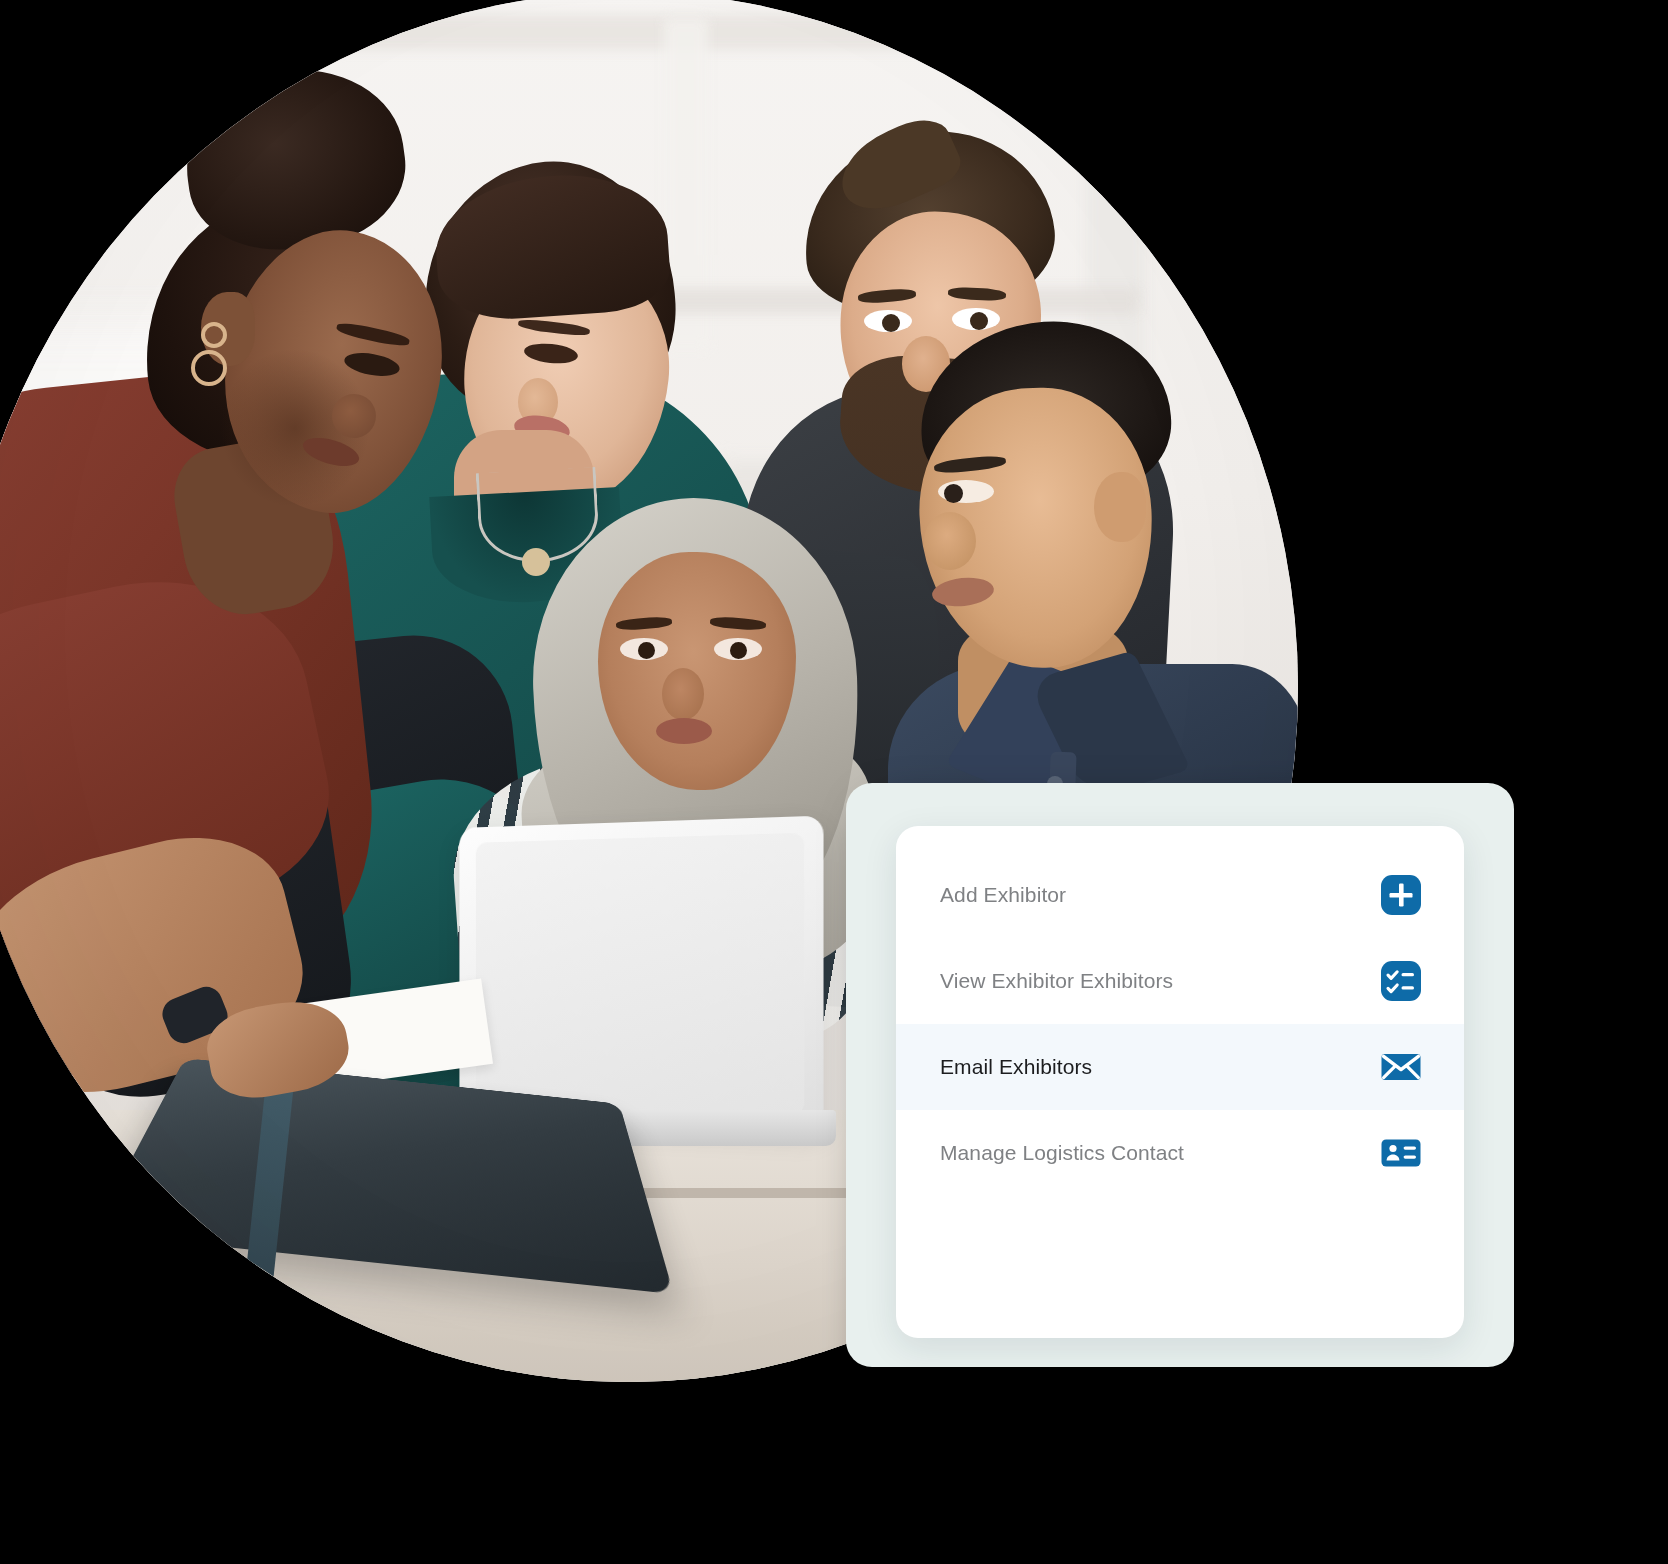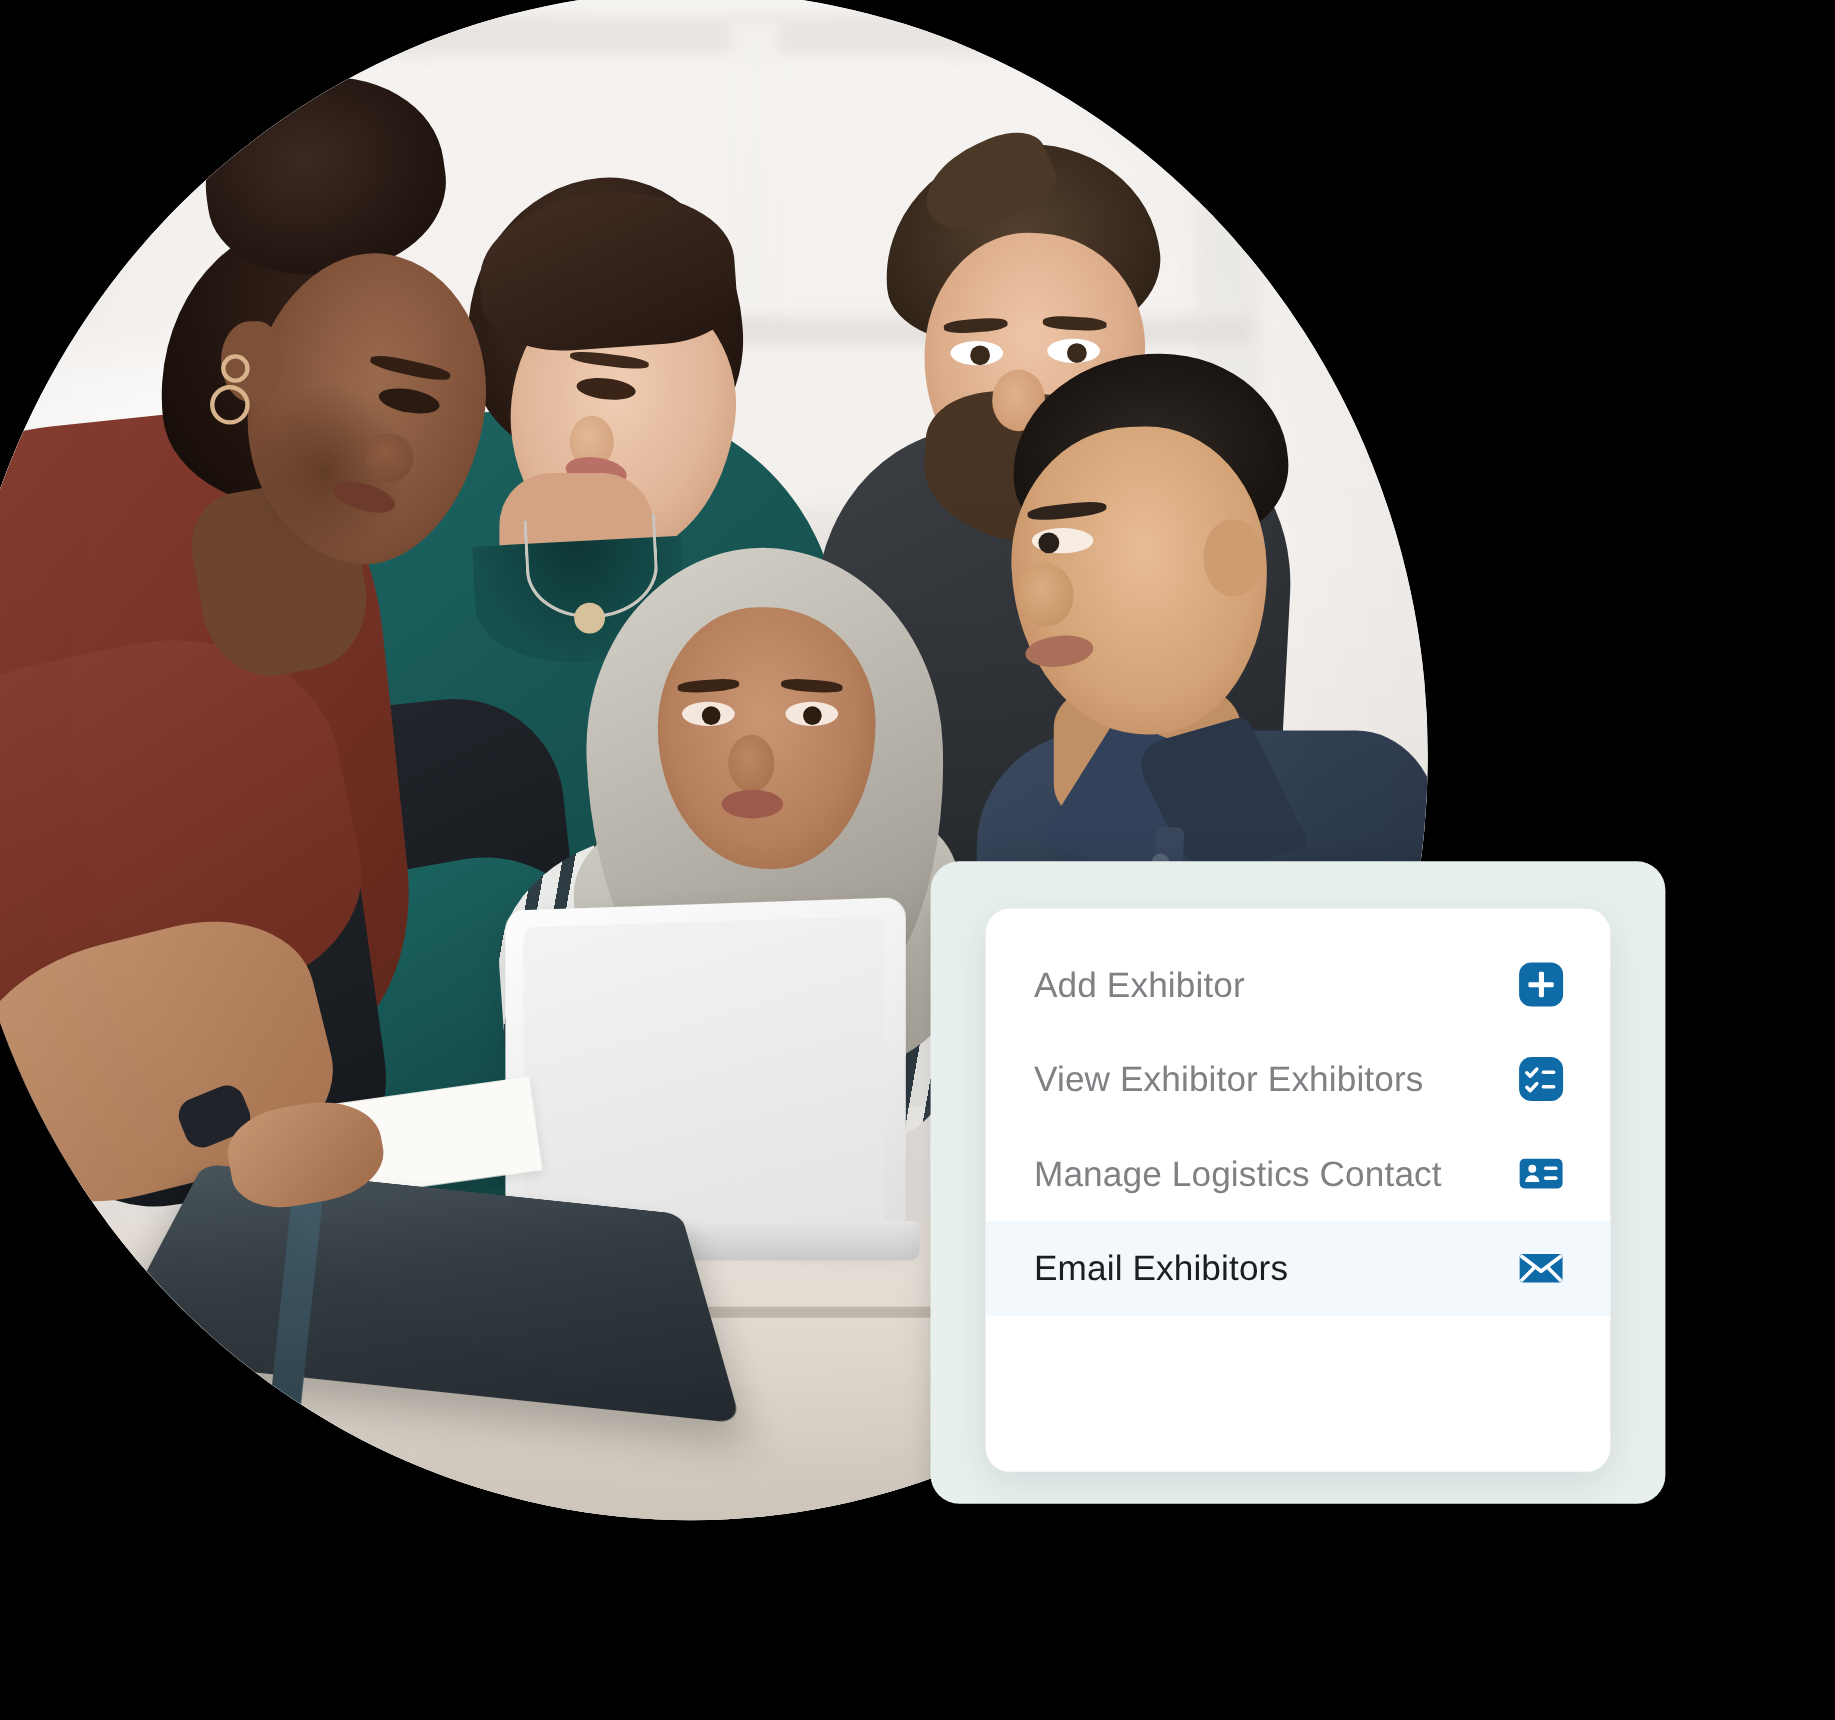--- a/index.html
+++ b/index.html
@@ -438,21 +438,21 @@
 
   .menu-item {
     display: flex;
     align-items: center;
     justify-content: space-between;
     height: 86px;
     padding: 0 42px 0 44px;
     cursor: pointer;
   }
   .menu-item .label {
-    font-size: 32px;
+    font-size: 21px;
     color: #7f8184;
     letter-spacing: .1px;
     white-space: nowrap;
   }
   .menu-item.active {
     background: #f3f8fc;
   }
   .menu-item.active .label {
     color: #1c1d1f;
   }
@@ -592,40 +592,40 @@
           <svg width="42" height="42" viewBox="0 0 42 42" aria-hidden="true">
             <rect x="1" y="1" width="40" height="40" rx="11" fill="#0e6ba8"></rect>
             <path d="M8 15.2 l3.1 3.2 l6.1 -6.6" stroke="#ffffff" stroke-width="3.1" fill="none" stroke-linecap="round" stroke-linejoin="round"></path>
             <path d="M8 28.4 l3.1 3.2 l6.1 -6.6" stroke="#ffffff" stroke-width="3.1" fill="none" stroke-linecap="round" stroke-linejoin="round"></path>
             <rect x="21.5" y="13.1" width="12.5" height="3.2" rx="1.6" fill="#ffffff"></rect>
             <rect x="21.5" y="26.3" width="12.5" height="3.2" rx="1.6" fill="#ffffff"></rect>
           </svg>
         </span>
       </div>
 
+      <div class="menu-item active">
+        <span class="label">Email Exhibitors</span>
+        <span class="icon-box">
+          <svg width="42" height="42" viewBox="0 0 42 42" aria-hidden="true">
+            <rect x="1.5" y="8" width="39" height="26" rx="3.4" fill="#0e6ba8"></rect>
+            <path d="M3.6 10.4 L21 23.6 L38.4 10.4" stroke="#ffffff" stroke-width="3.4" fill="none" stroke-linecap="round" stroke-linejoin="round"></path>
+            <path d="M3.6 31.6 L14.6 20.6 M38.4 31.6 L27.4 20.6" stroke="#ffffff" stroke-width="3.2" fill="none" stroke-linecap="round"></path>
+          </svg>
+        </span>
+      </div>
+
       <div class="menu-item">
         <span class="label">Manage Logistics Contact</span>
         <span class="icon-box">
           <svg width="42" height="42" viewBox="0 0 42 42" aria-hidden="true">
             <rect x="1.5" y="7.5" width="39" height="27" rx="4.6" fill="#0e6ba8"></rect>
             <circle cx="13" cy="16.5" r="3.6" fill="#ffffff"></circle>
             <path d="M6.6 28.6 c0 -3.9 2.9 -6.2 6.4 -6.2 s6.4 2.3 6.4 6.2 z" fill="#ffffff"></path>
             <rect x="23.6" y="14.4" width="12.4" height="3.3" rx="1.65" fill="#ffffff"></rect>
             <rect x="23.6" y="23.4" width="12.4" height="3.3" rx="1.65" fill="#ffffff"></rect>
           </svg>
         </span>
       </div>
 
-      <div class="menu-item active">
-        <span class="label">Email Exhibitors</span>
-        <span class="icon-box">
-          <svg width="42" height="42" viewBox="0 0 42 42" aria-hidden="true">
-            <rect x="1.5" y="8" width="39" height="26" rx="3.4" fill="#0e6ba8"></rect>
-            <path d="M3.6 10.4 L21 23.6 L38.4 10.4" stroke="#ffffff" stroke-width="3.4" fill="none" stroke-linecap="round" stroke-linejoin="round"></path>
-            <path d="M3.6 31.6 L14.6 20.6 M38.4 31.6 L27.4 20.6" stroke="#ffffff" stroke-width="3.2" fill="none" stroke-linecap="round"></path>
-          </svg>
-        </span>
-      </div>
-
     </div>
   </div>
 
 </div>
 
 </body></html>

